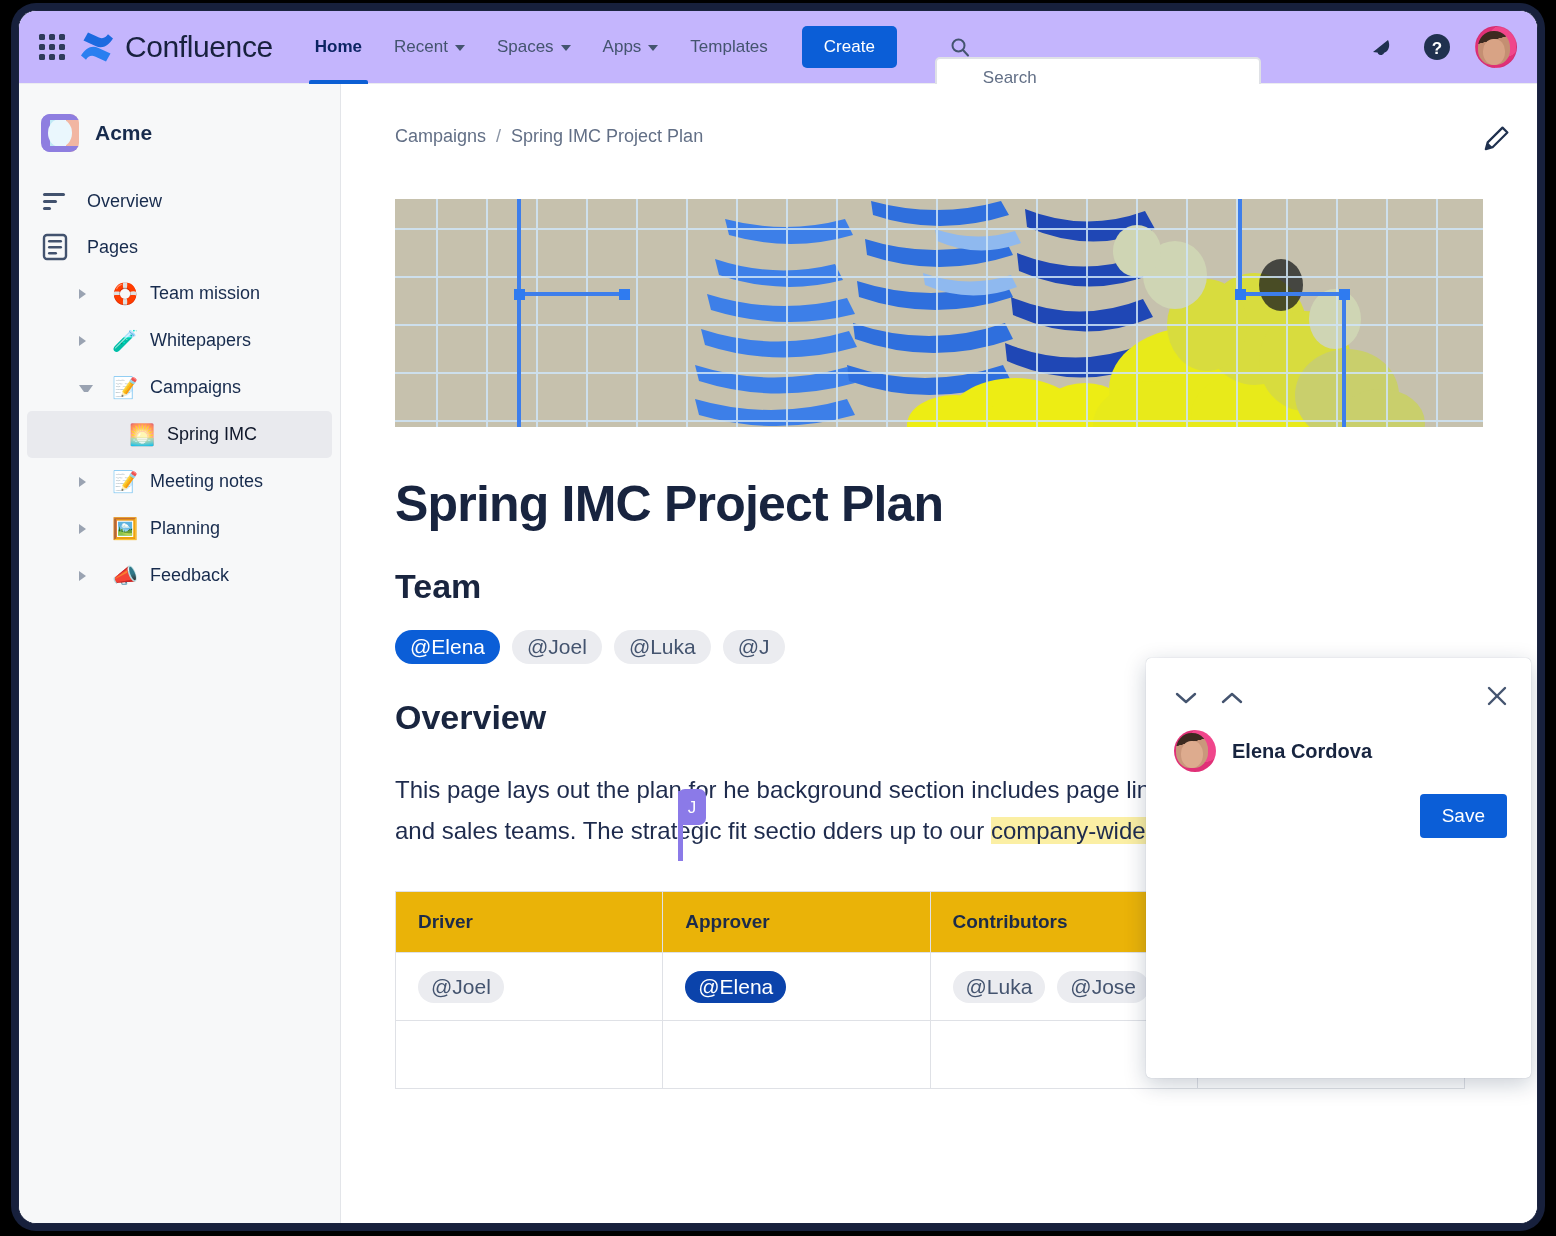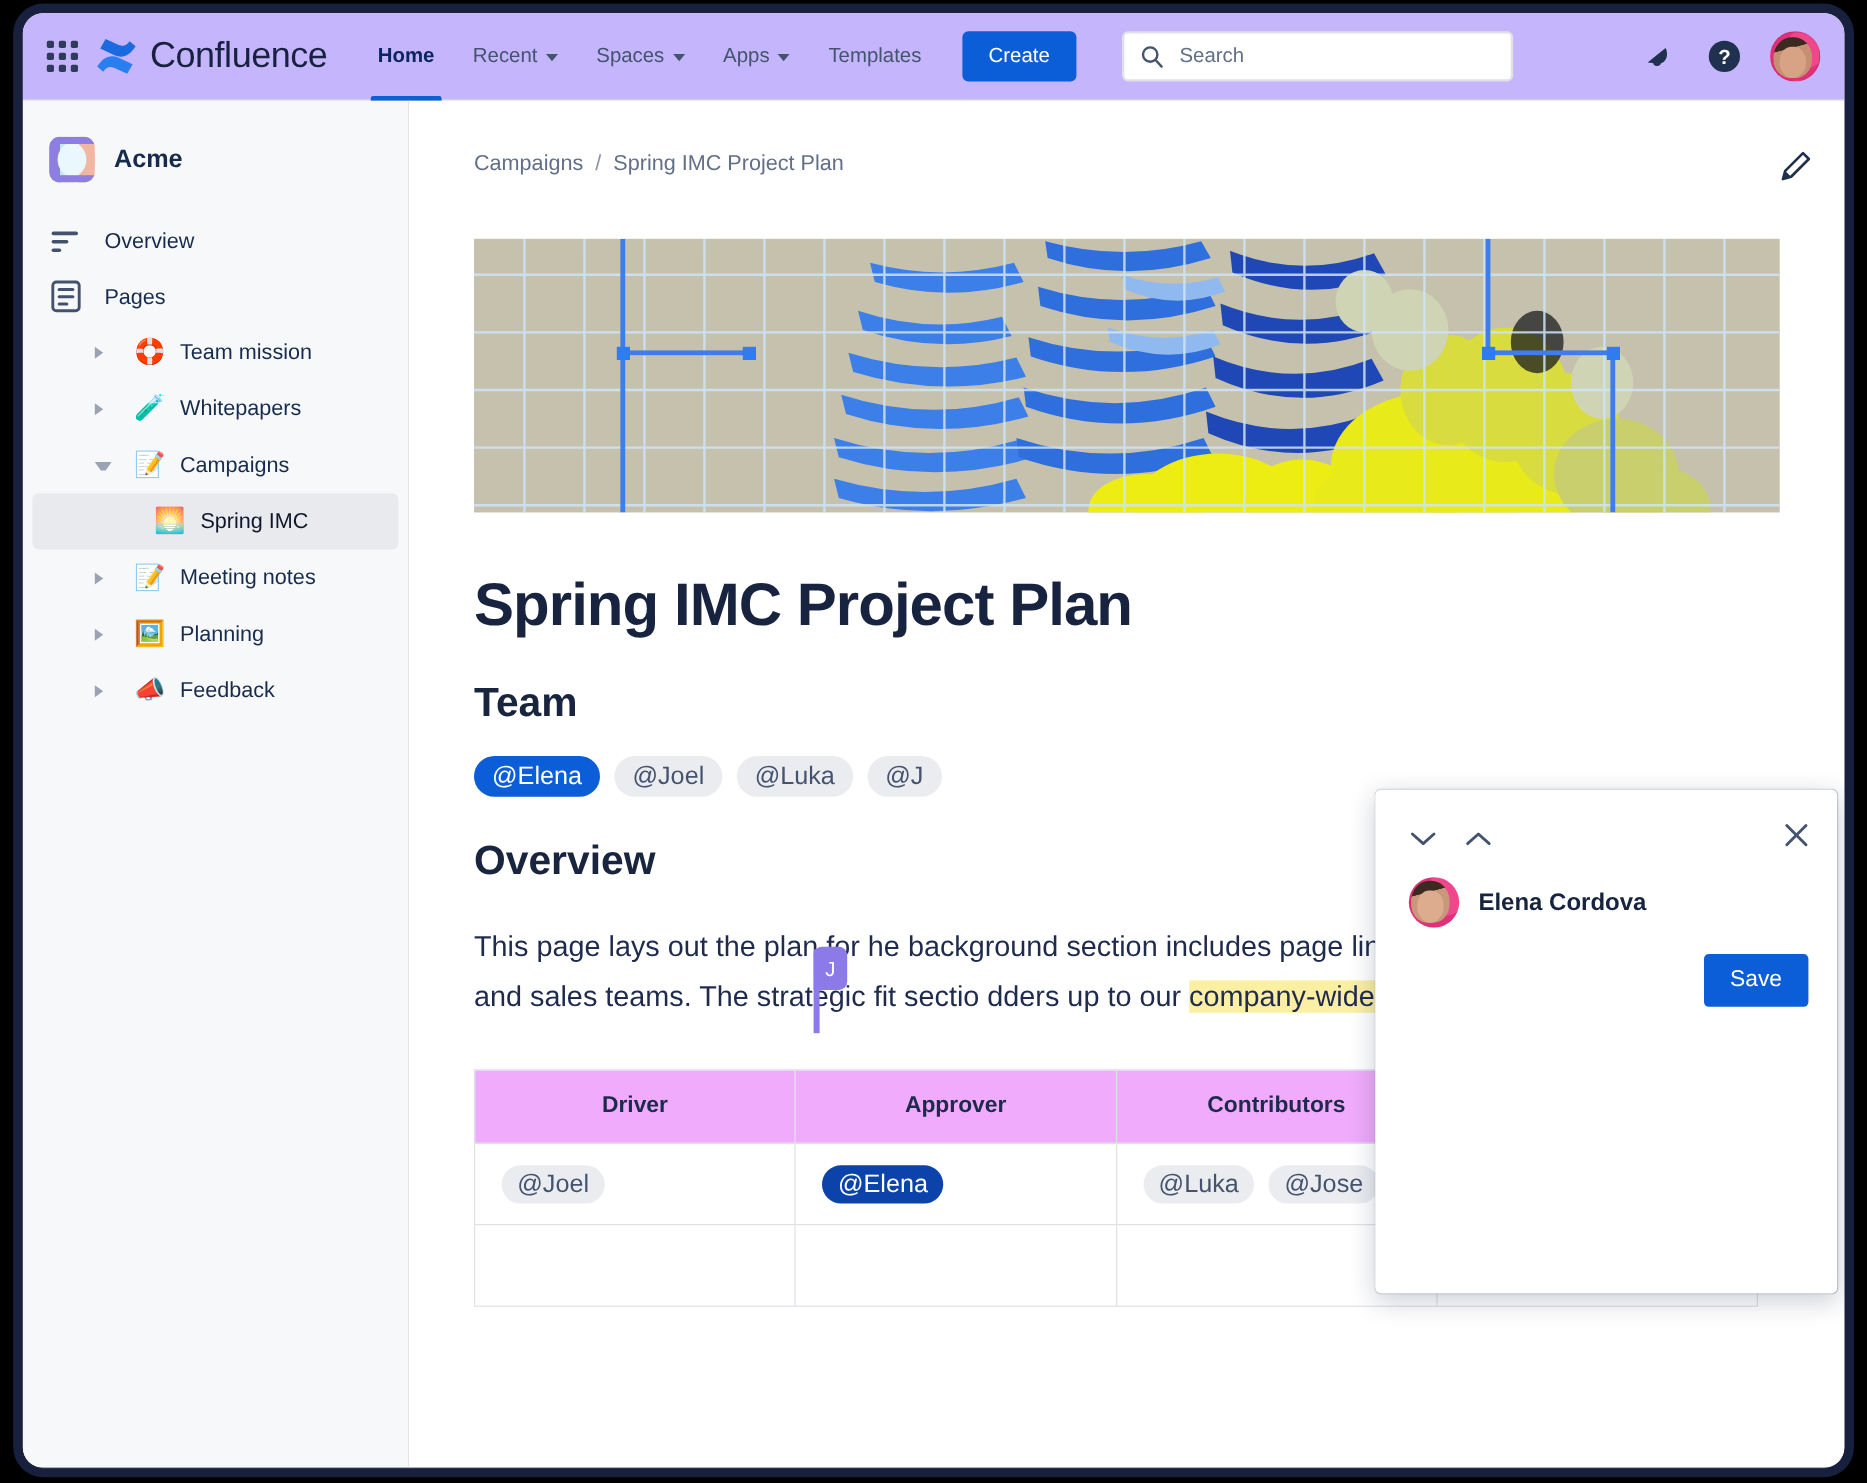--- a/index.html
+++ b/index.html
@@ -63,21 +63,21 @@
   }
 
   .search-wrap {
     margin-left: 38px; position: relative;
     width: 326px; height: 42px;
   }
   .search-box {
     width: 100%; height: 100%;
     border: 2px solid #dfe1e6; border-radius: 5px;
     padding: 0 12px 0 46px; font-size: 17px; color: #44546f;
-    font-family: inherit; background: #fff;
+    font-family: inherit; background: #fff; margin-top: 31px;
   }
   .search-box::placeholder { color: #626f86; }
   .search-ico { position: absolute; left: 15px; top: 11px; pointer-events: none; }
 
   .nav-right { display: flex; align-items: center; margin-left: auto; margin-right: 20px; gap: 20px; }
   .icon-btn { width: 36px; height: 36px; display: flex; align-items: center; justify-content: center; cursor: pointer; }
   .avatar-top {
     width: 42px; height: 42px; border-radius: 50%; cursor: pointer;
     background: radial-gradient(circle at 70% 35%, #f0468b 0 42%, #e03077 43% 100%);
     position: relative; overflow: hidden; border: 1px solid rgba(0,0,0,.05);
@@ -175,21 +175,21 @@
     position: absolute; left: 0px; top: -2px; width: 28px; height: 36px;
     background: #8b7ae8; border-radius: 7px 7px 7px 0;
     color: #fff; font-size: 17px; display: flex; align-items: center; justify-content: center;
   }
 
   table.daci {
     margin: 40px 0 0 54px; width: 1070px; border-collapse: collapse;
     table-layout: fixed;
   }
   table.daci th {
-    background: #f0abfc; border: 1px solid #dfe1e6; text-align: center;
+    background: #eab308; border: 1px solid #dfe1e6; text-align: left;
     padding: 19px 22px; font-size: 19px; font-weight: 700; color: #1c2b4a;
   }
   table.daci td {
     border: 1px solid #dfe1e6; padding: 16px 22px; height: 68px;
   }
   .cellpills { display: flex; gap: 12px; }
   .cellpill { background: #ebecf0; color: #44546f; border-radius: 16px; padding: 4px 13px; font-size: 21px; }
   .cellpill.sel { background: #0b43ab; color: #fff; }
 
   

